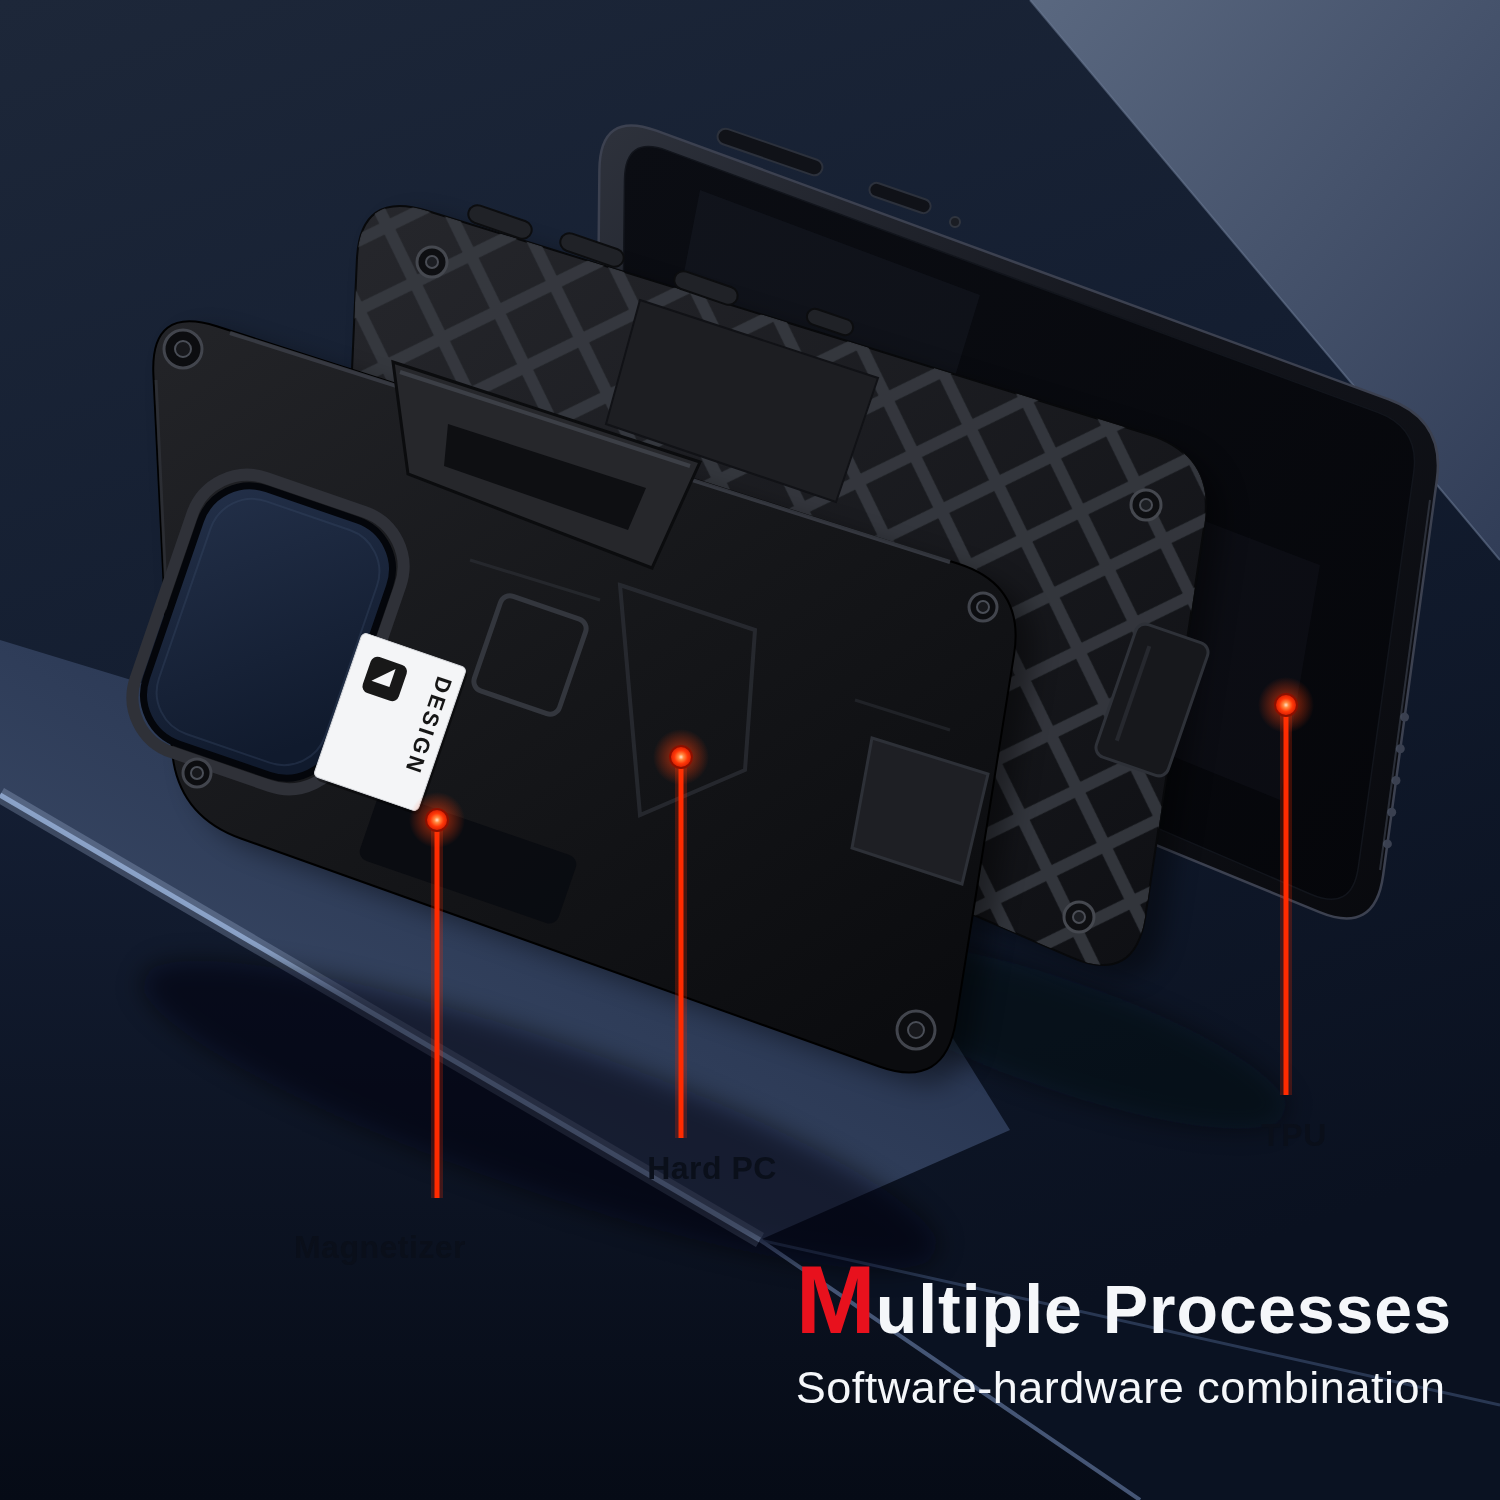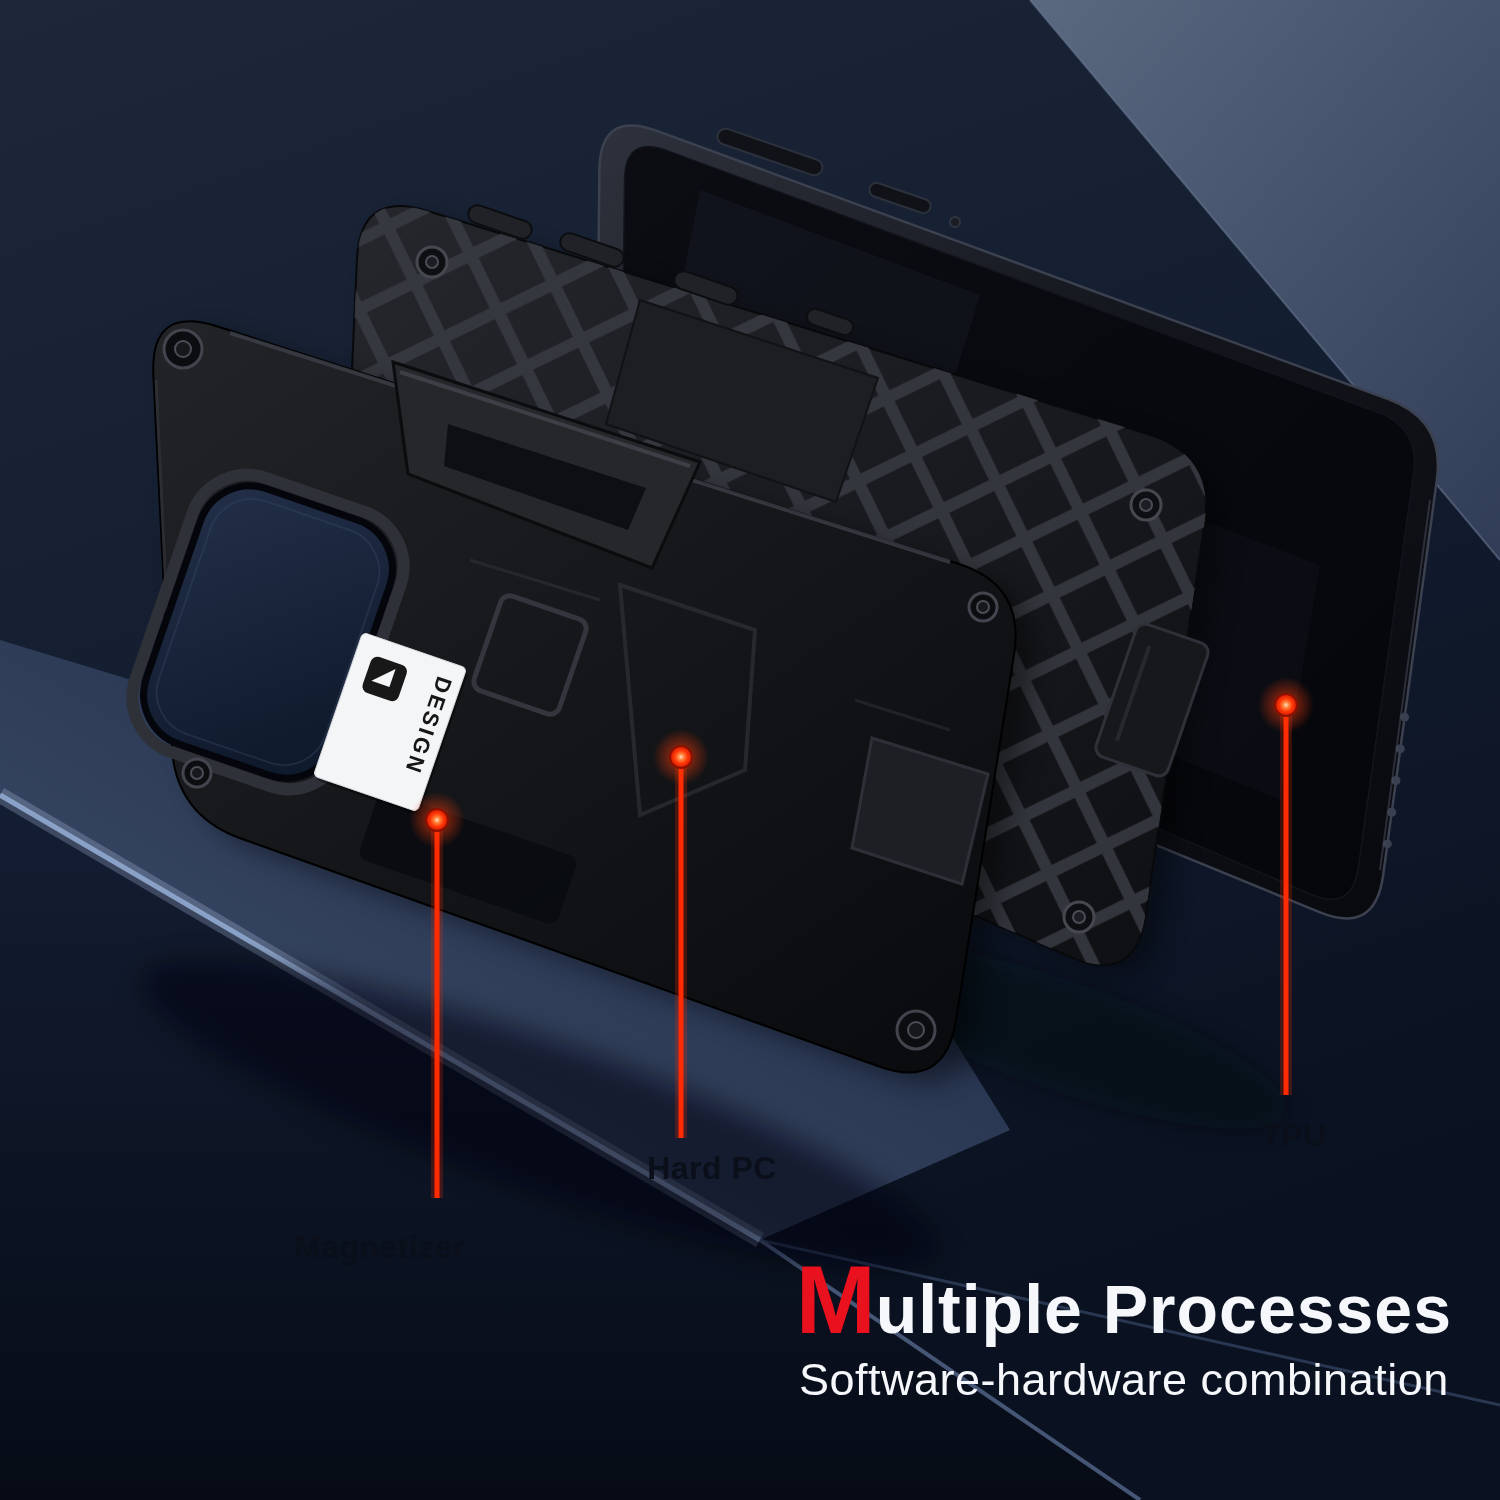--- a/index.html
+++ b/index.html
@@ -21,40 +21,40 @@
     letter-spacing:.5px;
     white-space:nowrap;
   }
   .red-line{stroke:var(--accent_red,#ff2b00);stroke-width:5;}
   .red-line-glow{stroke:var(--accent_red,#ff2b00);stroke-width:12;opacity:.22;}
 
   .title-block{
     position:absolute;
     top:1252px;
     right:48px;
-    text-align:center;
+    text-align:left;
   }
   .title-line{
     white-space:nowrap;
     font-weight:700;
     color:var(--title_white,#f5f7fa);
     line-height:1;
   }
   .title-lead{
     color:var(--title_red,#e8111d);
     font-size:96px;
     font-weight:700;
   }
   .title-rest{
     font-size:68px;
     font-weight:700;
     letter-spacing:1px;
   }
   .subtitle{
-    margin-top:6px;
+    margin-top:14px;
     font-size:45px;
     font-weight:400;
     color:var(--title_white,#f5f7fa);
     letter-spacing:.5px;
   }
 </style>
 </head>
 <body>
 
 <div class="stage">

